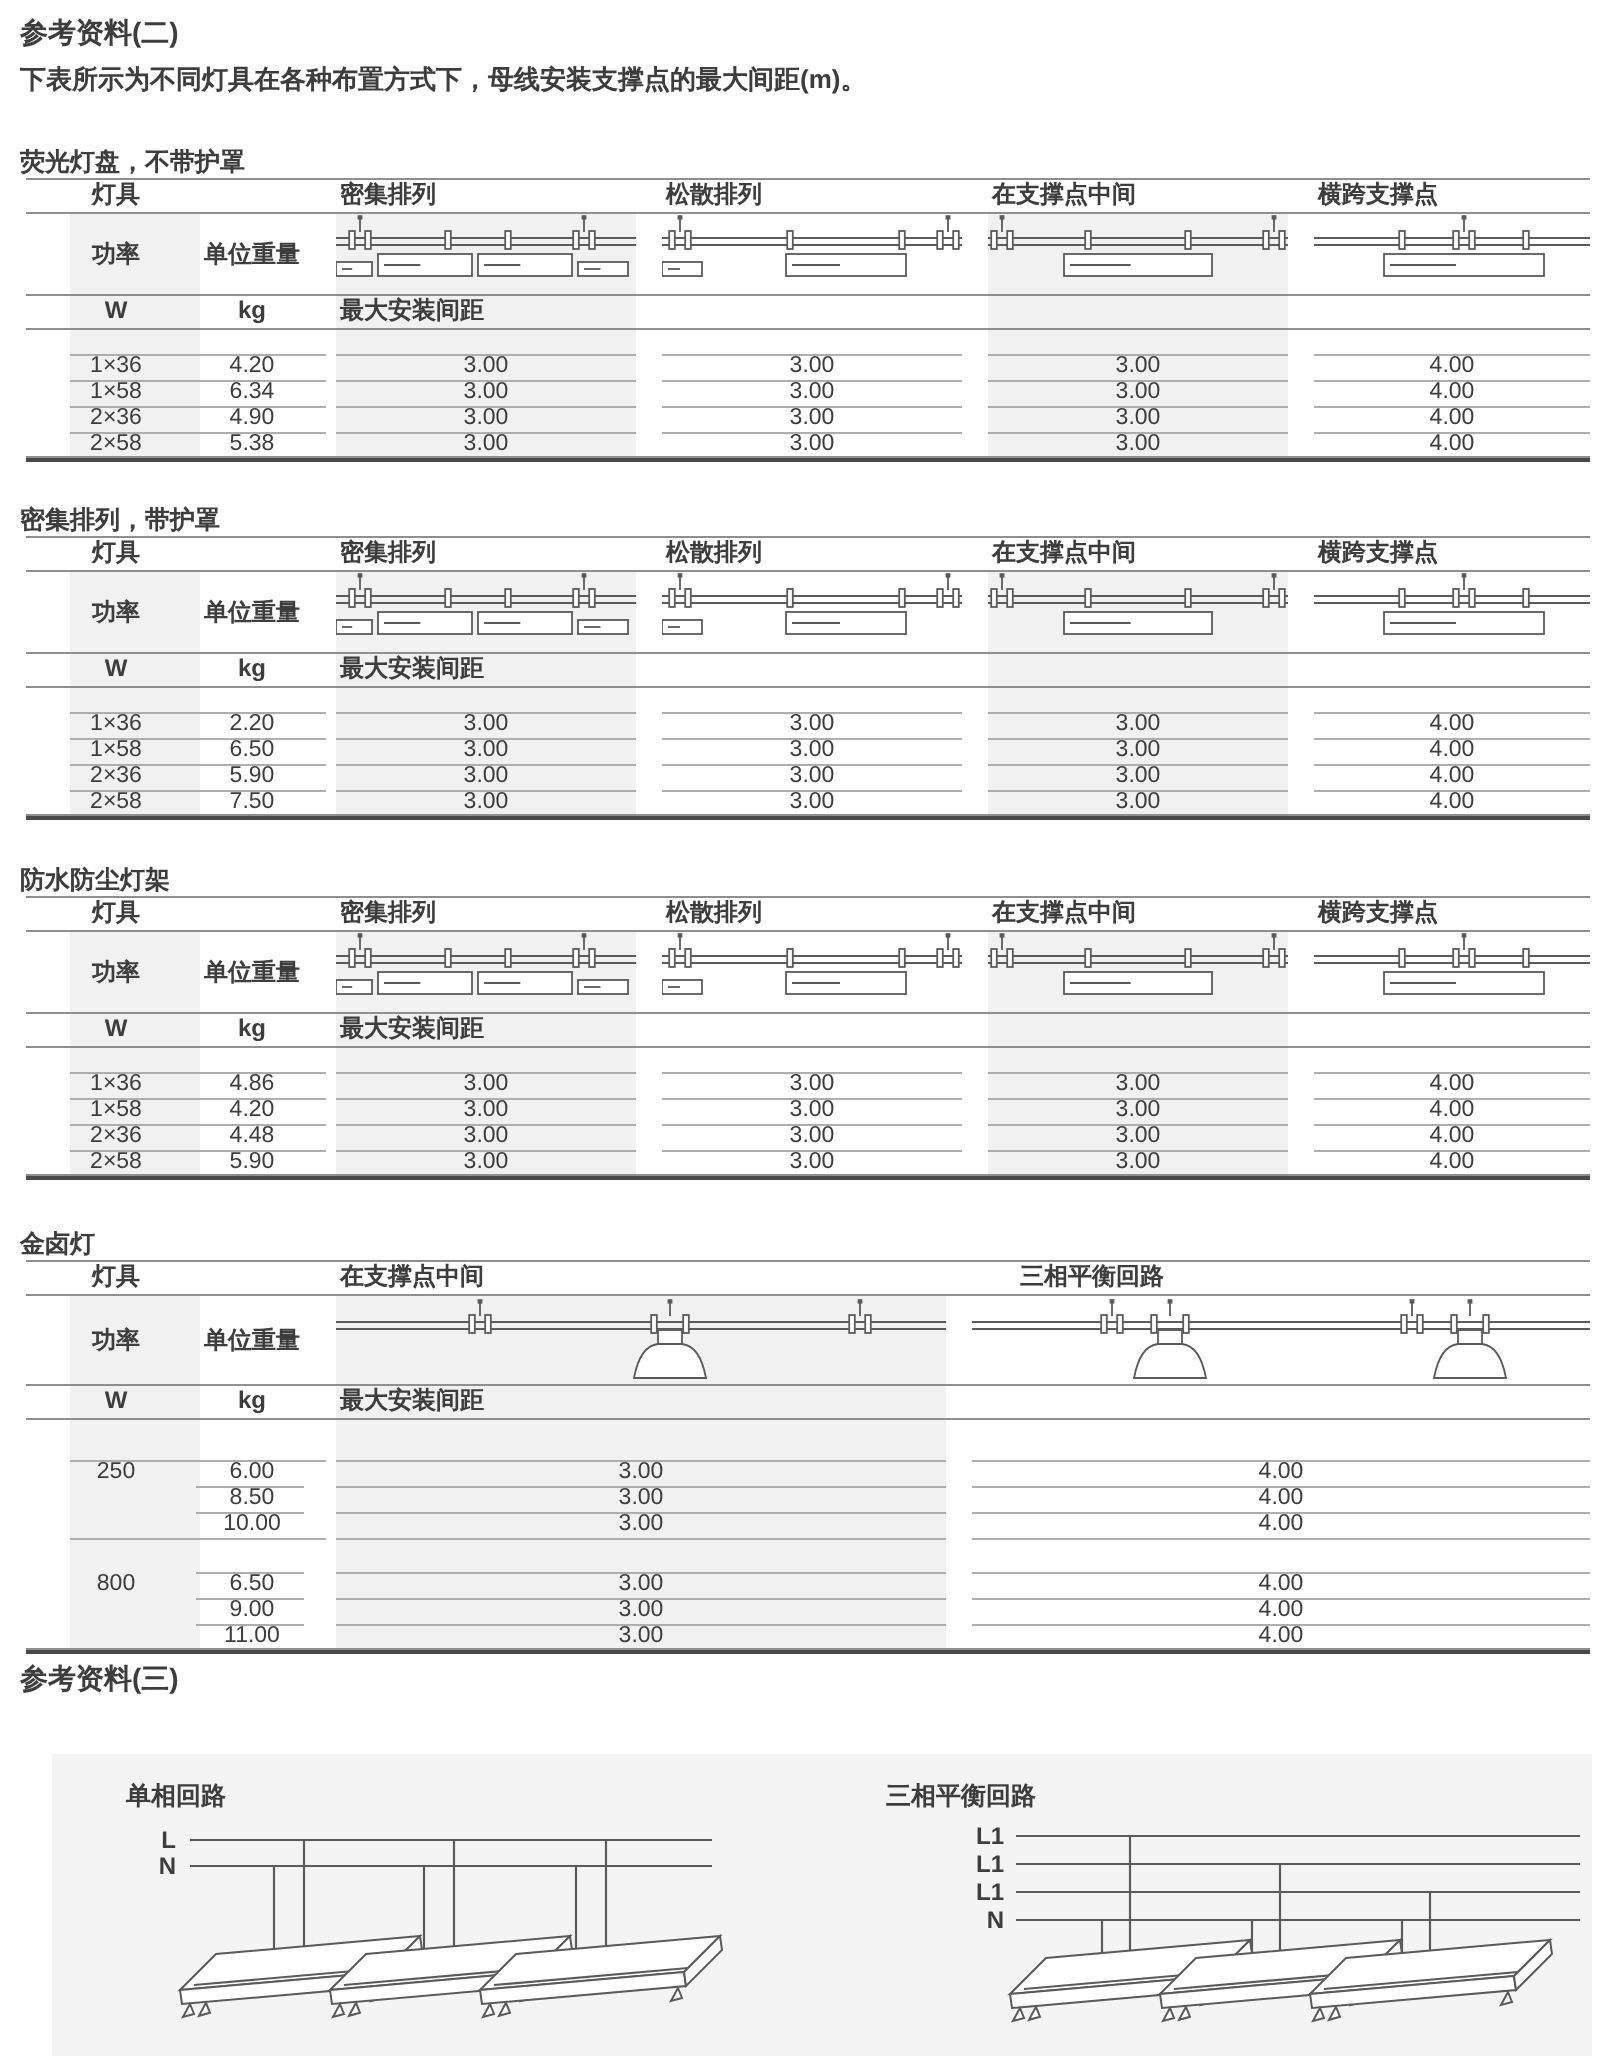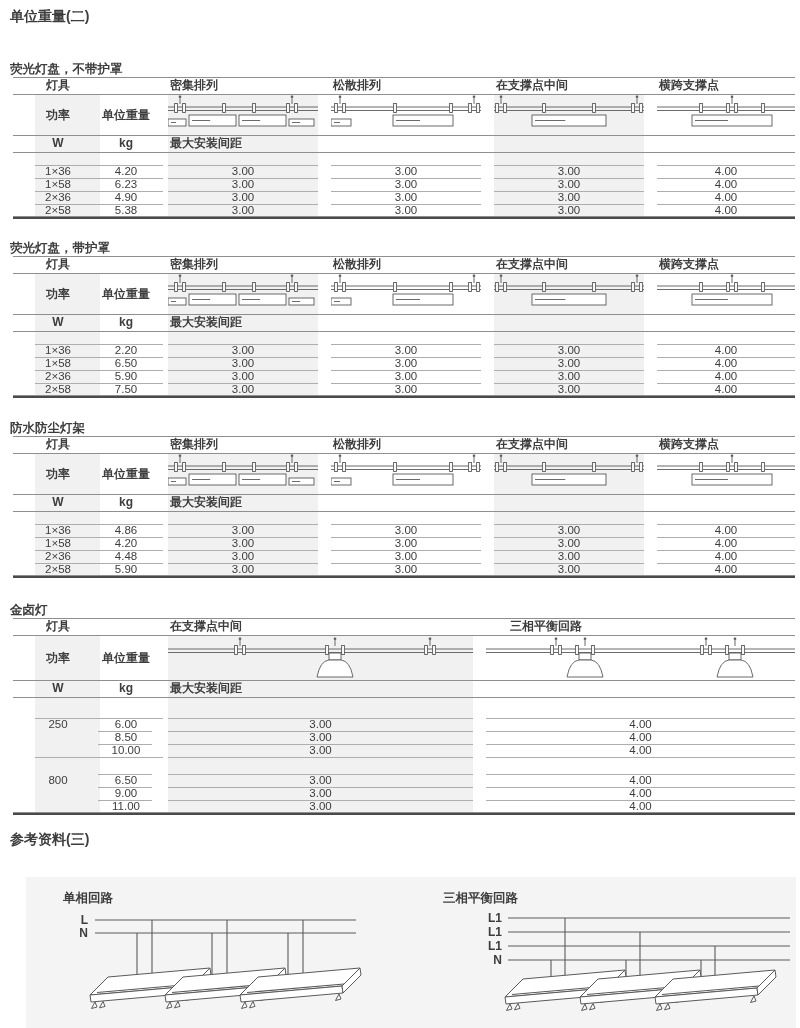--- a/index.html
+++ b/index.html
@@ -1,20 +1,20 @@
 <!DOCTYPE html>
 <html><head>
 <meta charset="utf-8">
 <style>
   html,body{margin:0;padding:0;background:#fff;}
   .page{position:relative;width:800px;height:1028px;background:#fff;overflow:hidden;
         font-family:"Liberation Sans",sans-serif;color:#3d3d3d;}
   .title{position:absolute;left:10px;font-size:14px;font-weight:600;white-space:nowrap;}
   .intro{position:absolute;left:10px;font-size:13px;font-weight:600;white-space:nowrap;}
-  #tables-root{position:absolute;left:0;top:0;width:800px;height:832px;}
+  #tables-root{position:absolute;left:0;top:12px;width:800px;height:832px;}
   .seclabel{position:absolute;left:10px;font-size:12.5px;font-weight:600;white-space:nowrap;}
   .bus-table{position:absolute;left:13px;width:782px;}
   .gcol{position:absolute;background:#f1f1f1;}
   .hline{position:absolute;left:0;right:0;height:1px;background:#8f8f8f;}
   .heavy{position:absolute;left:0;right:0;height:2px;background:#4a4a4a;}
   .seg{position:absolute;height:1px;background:#aeaeae;}
   .cell{position:absolute;font-size:11.5px;line-height:13px;text-align:center;white-space:nowrap;}
   .hcell{position:absolute;font-size:12px;font-weight:600;line-height:15px;white-space:nowrap;}
   .diag{position:absolute;}
   .diag svg line,.diag svg rect,.diag svg path{stroke:#5a5a5a;stroke-width:0.9;fill:#fff;}
@@ -24,21 +24,22 @@
   .circ{position:absolute;}
   .circ line{stroke:#5a5a5a;stroke-width:1.1;fill:none;}
   .circ path{stroke:#5a5a5a;stroke-width:1;fill:#fff;}
   .circ text{font-size:12px;font-weight:600;fill:#3d3d3d;}
 </style>
 </head>
 <body>
 
 <div class="page">
 
-  <div class="title" style="top:8px">单位重量(二)</div>
+  <div class="title" style="top:8px">参考资料(二)</div>
+  <div class="intro" style="top:31px">下表所示为不同灯具在各种布置方式下，母线安装支撑点的最大间距(m)。</div>
 
   <div id="tables-root">
       <div class="seclabel" style="top: 61px;">荧光灯盘，不带护罩</div>
       <div class="bus-table" style="top: 77px; height: 142px;">
         <div class="gcol" style="left: 22px; width: 65px; top: 17px; bottom: 3px;"></div>
         <div class="gcol" style="left: 155px; width: 150px; top: 17px; bottom: 3px;"></div>
         <div class="gcol" style="left: 481px; width: 150px; top: 17px; bottom: 3px;"></div>
         <div class="hline" style="top: 0px;"></div>
         <div class="hline" style="top: 17px;"></div>
         <div class="hline" style="top: 58px;"></div>
@@ -133,21 +134,21 @@
         <div class="cell" style="left: 155px; width: 150px; top: 88px;">3.00</div>
         <div class="cell" style="left: 318px; width: 150px; top: 88px;">3.00</div>
         <div class="cell" style="left: 481px; width: 150px; top: 88px;">3.00</div>
         <div class="cell" style="left: 644px; width: 138px; top: 88px;">4.00</div>
         <div class="seg" style="left: 22px; width: 128px; top: 101px;"></div>
         <div class="seg" style="left: 155px; width: 150px; top: 101px;"></div>
         <div class="seg" style="left: 318px; width: 150px; top: 101px;"></div>
         <div class="seg" style="left: 481px; width: 150px; top: 101px;"></div>
         <div class="seg" style="left: 644px; width: 138px; top: 101px;"></div>
         <div class="cell" style="left: 10px; width: 70px; top: 101px;">1×58</div>
-        <div class="cell" style="left: 75px; width: 76px; top: 101px;">6.23</div>
+        <div class="cell" style="left: 75px; width: 76px; top: 101px;">6.34</div>
         <div class="cell" style="left: 155px; width: 150px; top: 101px;">3.00</div>
         <div class="cell" style="left: 318px; width: 150px; top: 101px;">3.00</div>
         <div class="cell" style="left: 481px; width: 150px; top: 101px;">3.00</div>
         <div class="cell" style="left: 644px; width: 138px; top: 101px;">4.00</div>
         <div class="seg" style="left: 22px; width: 128px; top: 114px;"></div>
         <div class="seg" style="left: 155px; width: 150px; top: 114px;"></div>
         <div class="seg" style="left: 318px; width: 150px; top: 114px;"></div>
         <div class="seg" style="left: 481px; width: 150px; top: 114px;"></div>
         <div class="seg" style="left: 644px; width: 138px; top: 114px;"></div>
         <div class="cell" style="left: 10px; width: 70px; top: 114px;">2×36</div>
@@ -161,21 +162,21 @@
         <div class="seg" style="left: 318px; width: 150px; top: 127px;"></div>
         <div class="seg" style="left: 481px; width: 150px; top: 127px;"></div>
         <div class="seg" style="left: 644px; width: 138px; top: 127px;"></div>
         <div class="cell" style="left: 10px; width: 70px; top: 127px;">2×58</div>
         <div class="cell" style="left: 75px; width: 76px; top: 127px;">5.38</div>
         <div class="cell" style="left: 155px; width: 150px; top: 127px;">3.00</div>
         <div class="cell" style="left: 318px; width: 150px; top: 127px;">3.00</div>
         <div class="cell" style="left: 481px; width: 150px; top: 127px;">3.00</div>
         <div class="cell" style="left: 644px; width: 138px; top: 127px;">4.00</div>
       </div>
-      <div class="seclabel" style="top: 240px;">荧光灯盘，带护罩</div>
+      <div class="seclabel" style="top: 240px;">密集排列，带护罩</div>
       <div class="bus-table" style="top: 256px; height: 142px;">
         <div class="gcol" style="left: 22px; width: 65px; top: 17px; bottom: 3px;"></div>
         <div class="gcol" style="left: 155px; width: 150px; top: 17px; bottom: 3px;"></div>
         <div class="gcol" style="left: 481px; width: 150px; top: 17px; bottom: 3px;"></div>
         <div class="hline" style="top: 0px;"></div>
         <div class="hline" style="top: 17px;"></div>
         <div class="hline" style="top: 58px;"></div>
         <div class="hline" style="top: 75px;"></div>
         <div class="hline" style="top: 139px;"></div>
         <div class="heavy" style="top: 140px;"></div>

